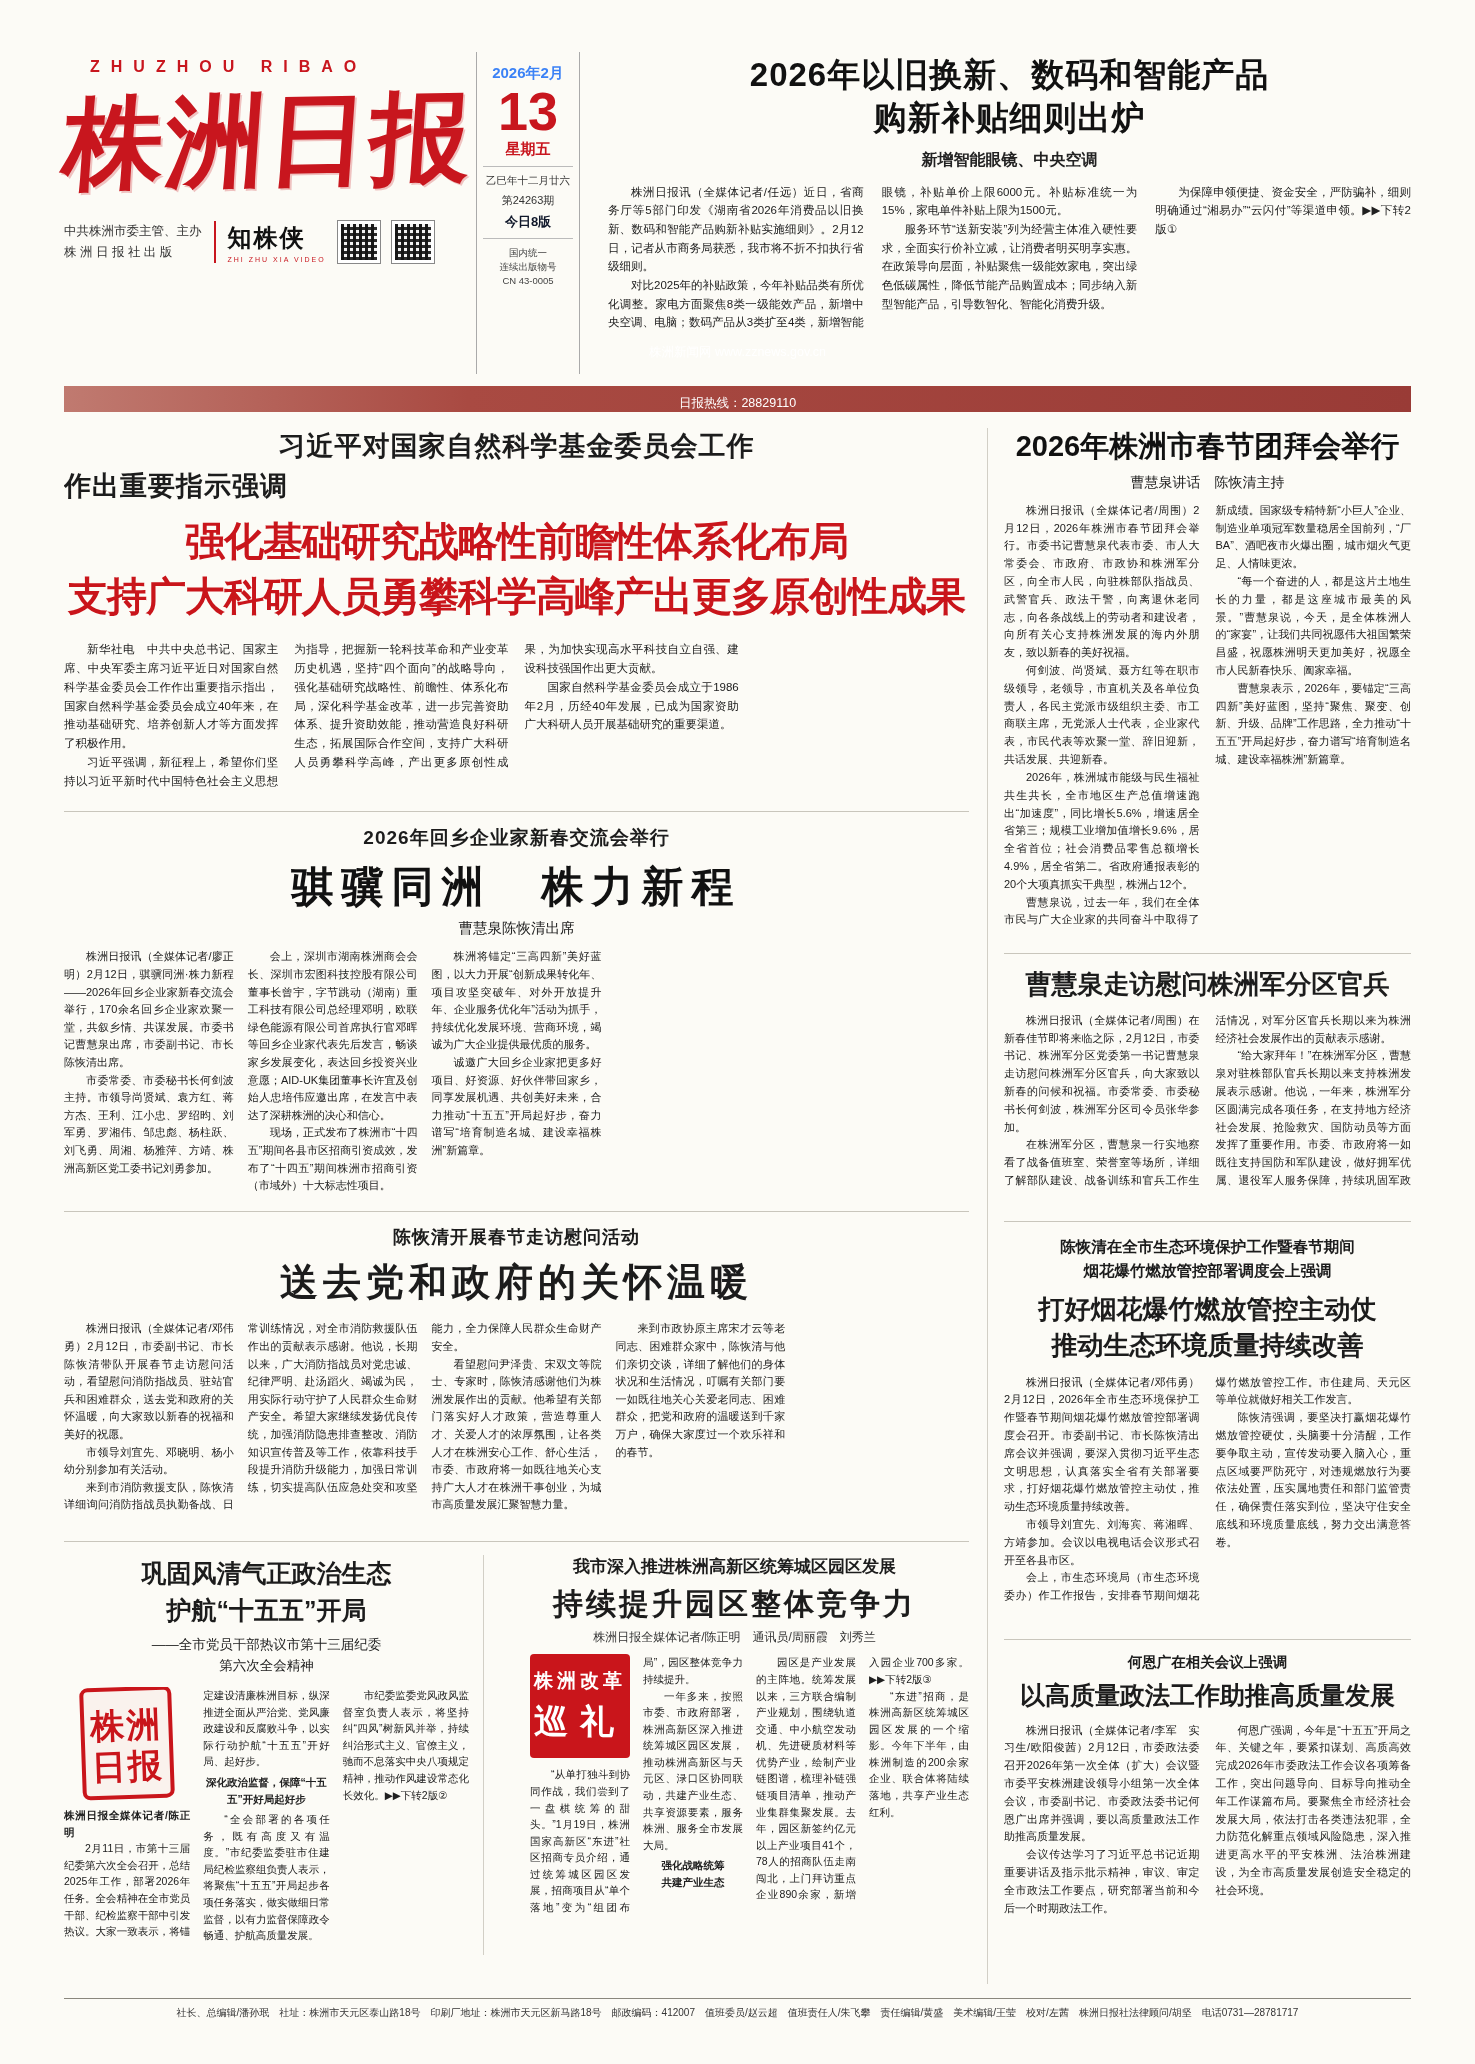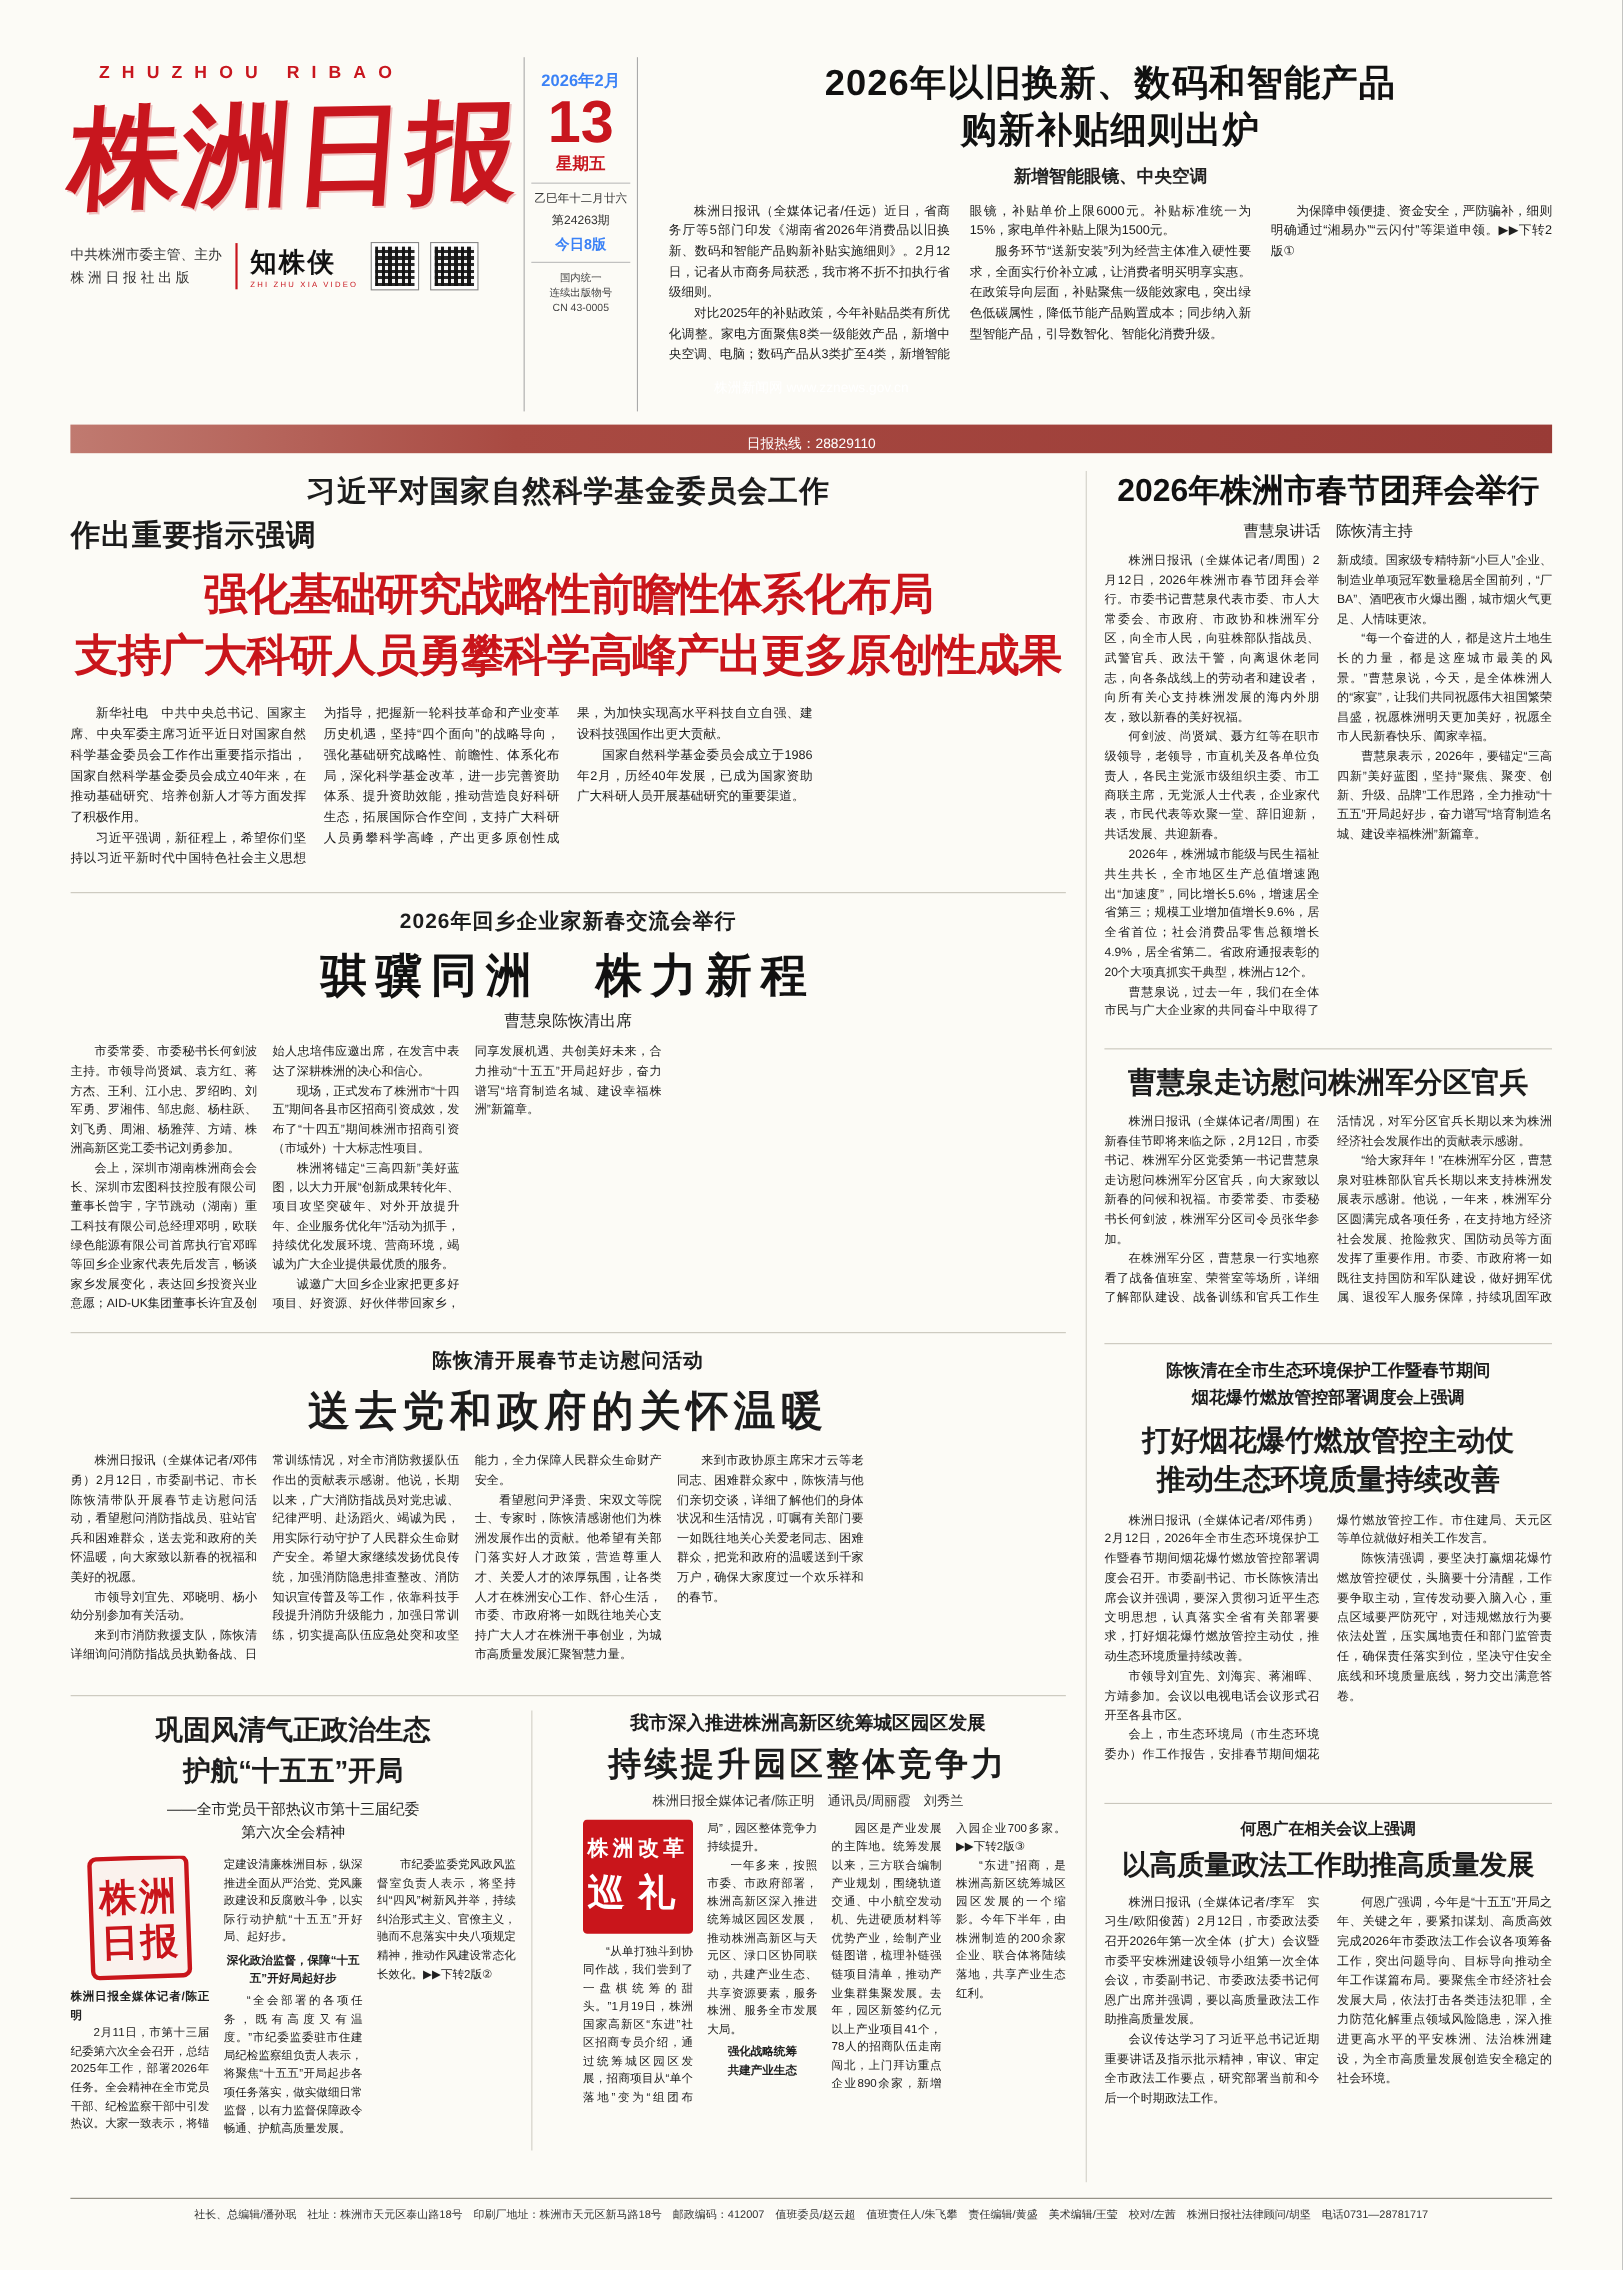--- a/index.html
+++ b/index.html
@@ -36,21 +36,21 @@
   .datebox {
     width:104px; border-left:1px solid #aaa; border-right:1px solid #aaa;
     padding:12px 6px 6px; text-align:center; flex-shrink:0;
   }
   .datebox .ym { color:#3b82f6; font-size:15px; font-weight:bold; }
   .datebox .day { color:#c8161e; font-size:54px; font-weight:900; line-height:1.05; }
   .datebox .wk { color:#c8161e; font-size:15px; font-weight:bold; margin-bottom:6px; }
   .datebox .ln { border:none; border-top:1px solid #bbb; margin:7px 0; }
   .datebox .lunar { font-size:10.5px; color:#333; margin-bottom:5px; }
   .datebox .issue { font-size:11px; color:#333; margin-bottom:5px; }
-  .datebox .pages { font-size:13px; color:#3b82f6; font-weight:bold; }
+  .datebox .pages { font-size:13px; color:#0f172a; font-weight:bold; }
   .datebox .pub { font-size:9.5px; color:#444; line-height:1.5; }
 
   .topstory { flex:1; padding:2px 0 0 14px; }
   .topstory h1 { font-size:33px; font-weight:900; text-align:center; line-height:1.3; letter-spacing:1px; color:#111; }
   .topstory .sub { text-align:center; font-size:16px; font-weight:bold; color:#222; margin:10px 0 12px; }
   .body { text-align:justify; color:#202020; }
   .body p { text-indent:2em; margin:0; }
   .top-body { column-count:3; column-gap:18px; column-fill:auto; font-size:11.5px; line-height:1.62; height:152px; overflow:hidden; }
 
   
@@ -206,20 +206,21 @@
           </div>
         </div>
 
         <hr class="rule">
 
         <div>
           <div class="kicker">2026年回乡企业家新春交流会举行</div>
           <div class="midtitle">骐骥同洲　株力新程</div>
           <div class="byline">曹慧泉陈恢清出席</div>
           <div class="body qiji-body">
+            <p>株洲日报讯（全媒体记者/廖正明）2月12日，骐骥同洲·株力新程——2026年回乡企业家新春交流会举行，170余名回乡企业家欢聚一堂，共叙乡情、共谋发展。市委书记曹慧泉出席，市委副书记、市长陈恢清出席。</p>
             <p>市委常委、市委秘书长何剑波主持。市领导尚贤斌、袁方红、蒋方杰、王利、江小忠、罗绍昀、刘军勇、罗湘伟、邹忠彪、杨柱跃、刘飞勇、周湘、杨雅萍、方靖、株洲高新区党工委书记刘勇参加。</p>
             <p>会上，深圳市湖南株洲商会会长、深圳市宏图科技控股有限公司董事长曾宇，字节跳动（湖南）重工科技有限公司总经理邓明，欧联绿色能源有限公司首席执行官邓晖等回乡企业家代表先后发言，畅谈家乡发展变化，表达回乡投资兴业意愿；AID-UK集团董事长许宜及创始人忠培伟应邀出席，在发言中表达了深耕株洲的决心和信心。</p>
             <p>现场，正式发布了株洲市“十四五”期间各县市区招商引资成效，发布了“十四五”期间株洲市招商引资（市域外）十大标志性项目。</p>
             <p>株洲将锚定“三高四新”美好蓝图，以大力开展“创新成果转化年、项目攻坚突破年、对外开放提升年、企业服务优化年”活动为抓手，持续优化发展环境、营商环境，竭诚为广大企业提供最优质的服务。</p>
             <p>诚邀广大回乡企业家把更多好项目、好资源、好伙伴带回家乡，同享发展机遇、共创美好未来，合力推动“十五五”开局起好步，奋力谱写“培育制造名城、建设幸福株洲”新篇章。</p>
           </div>
         </div>
 
         <hr class="rule">
 

